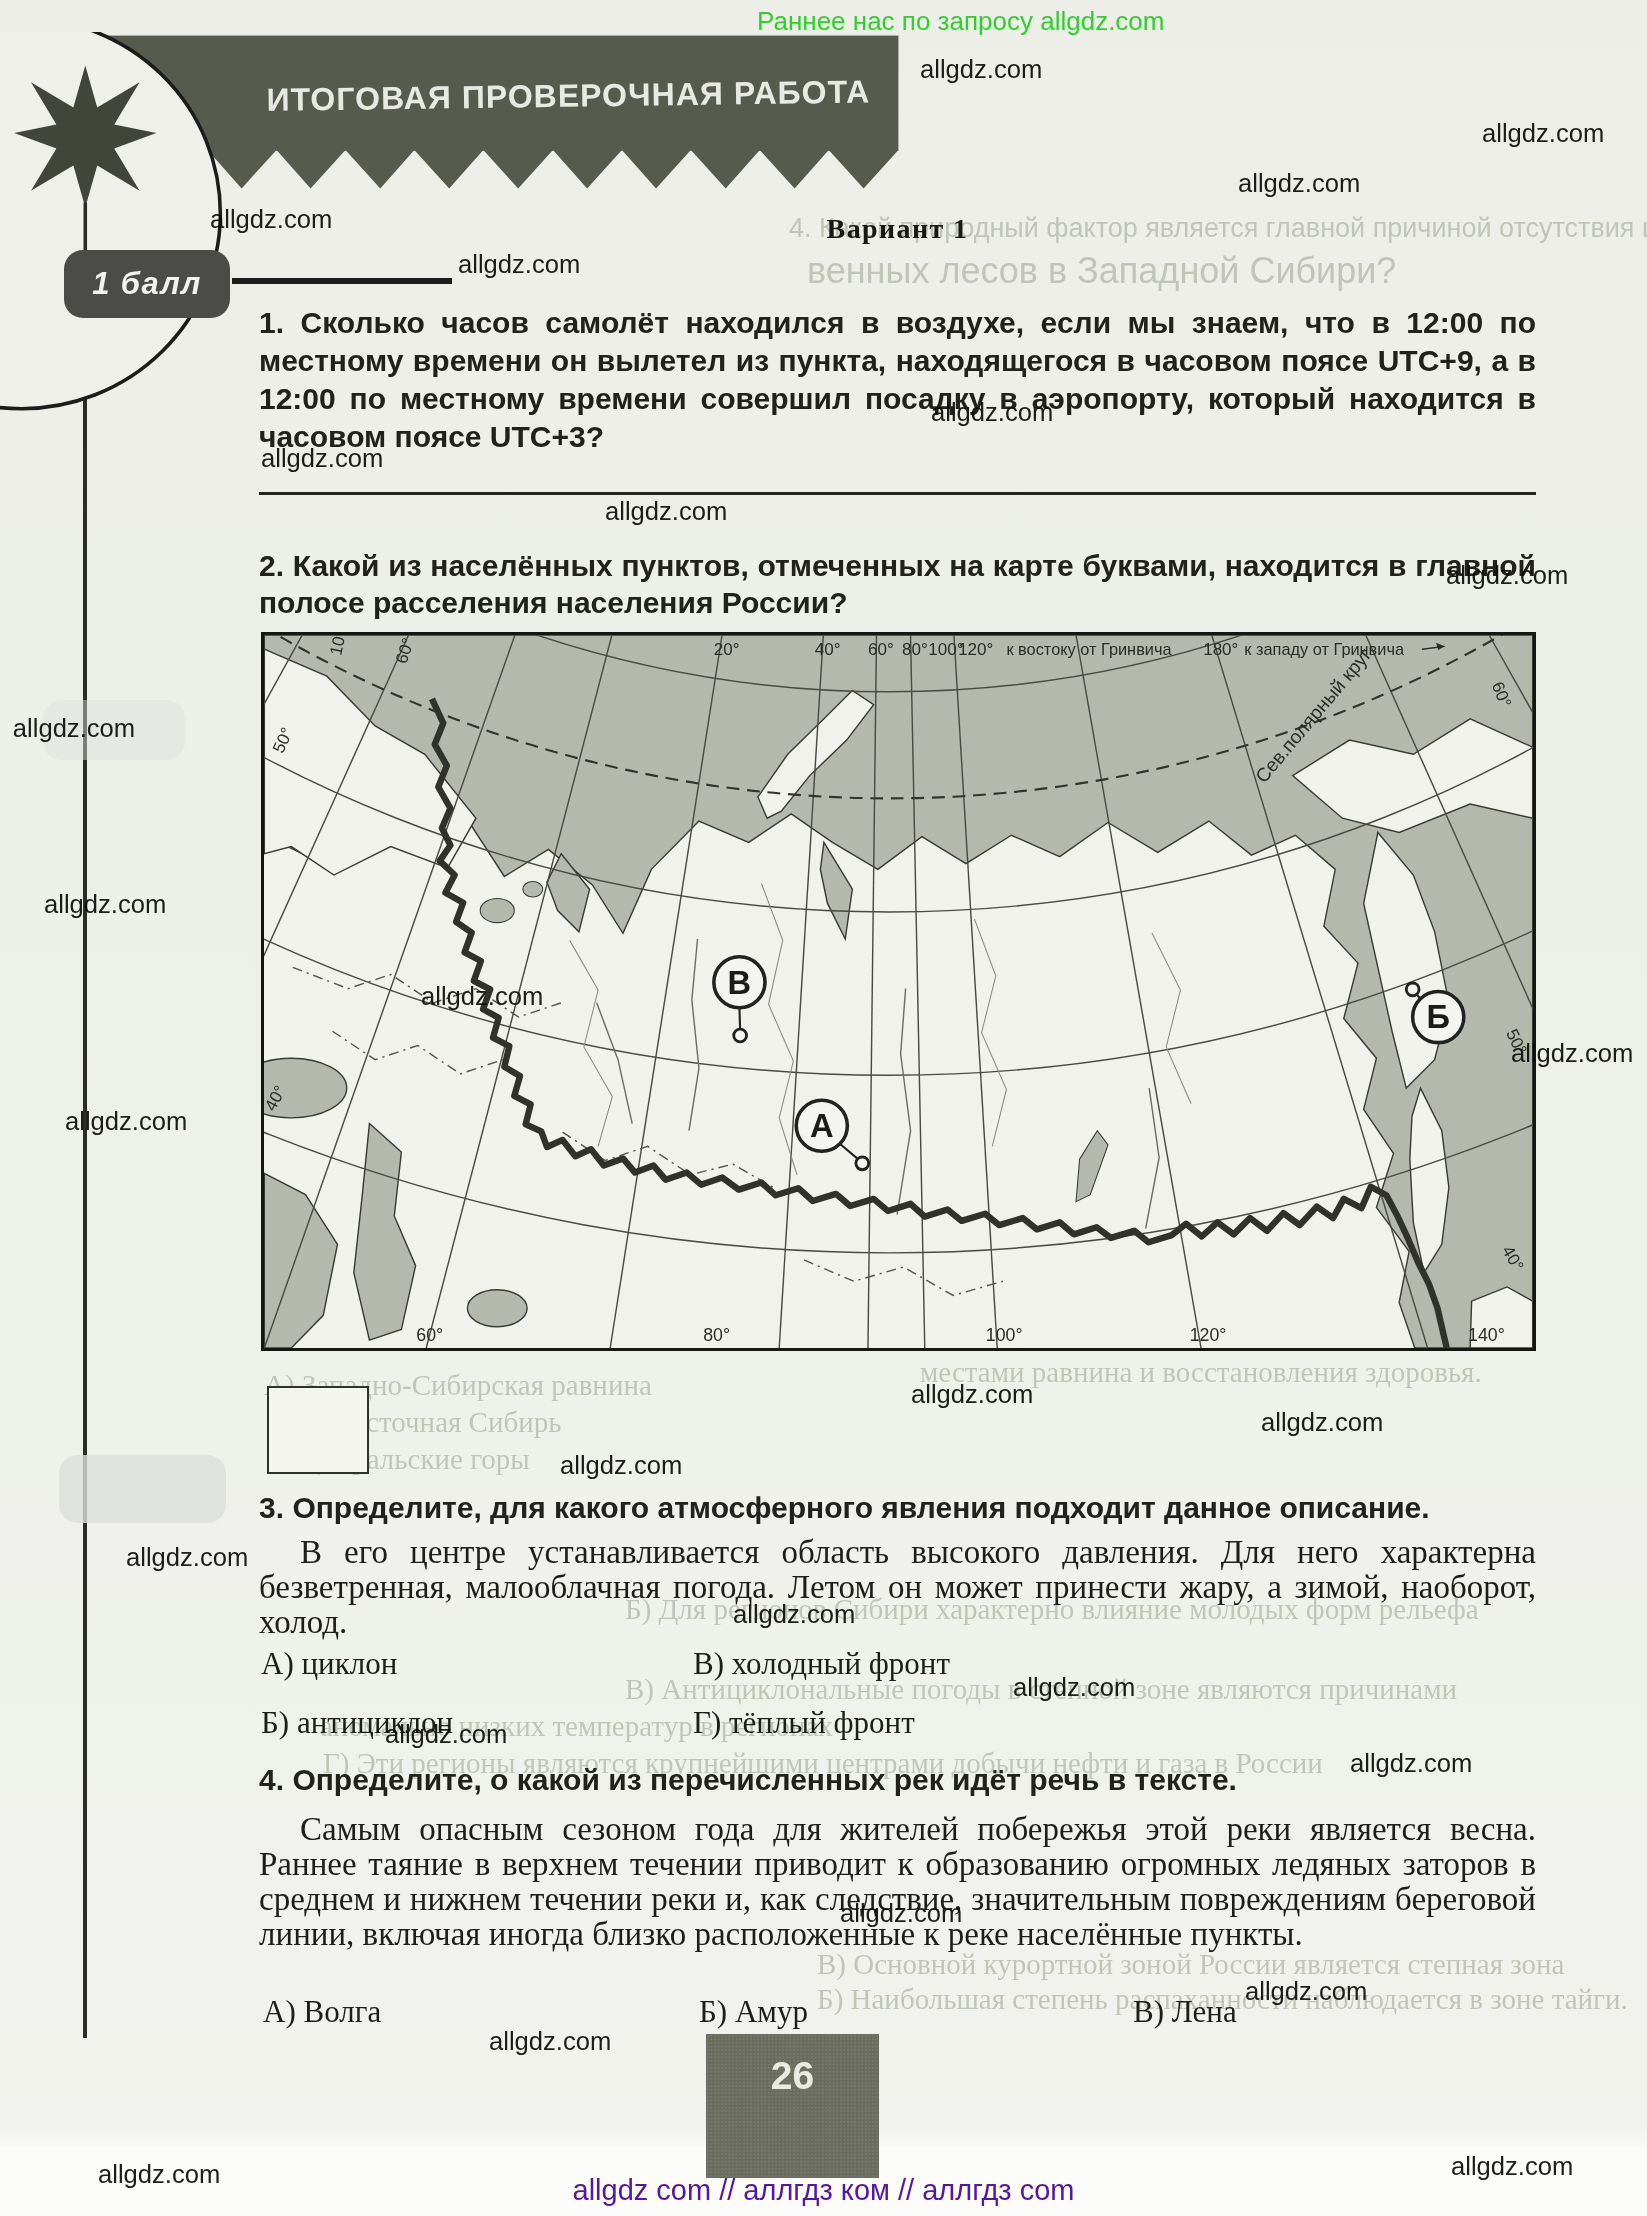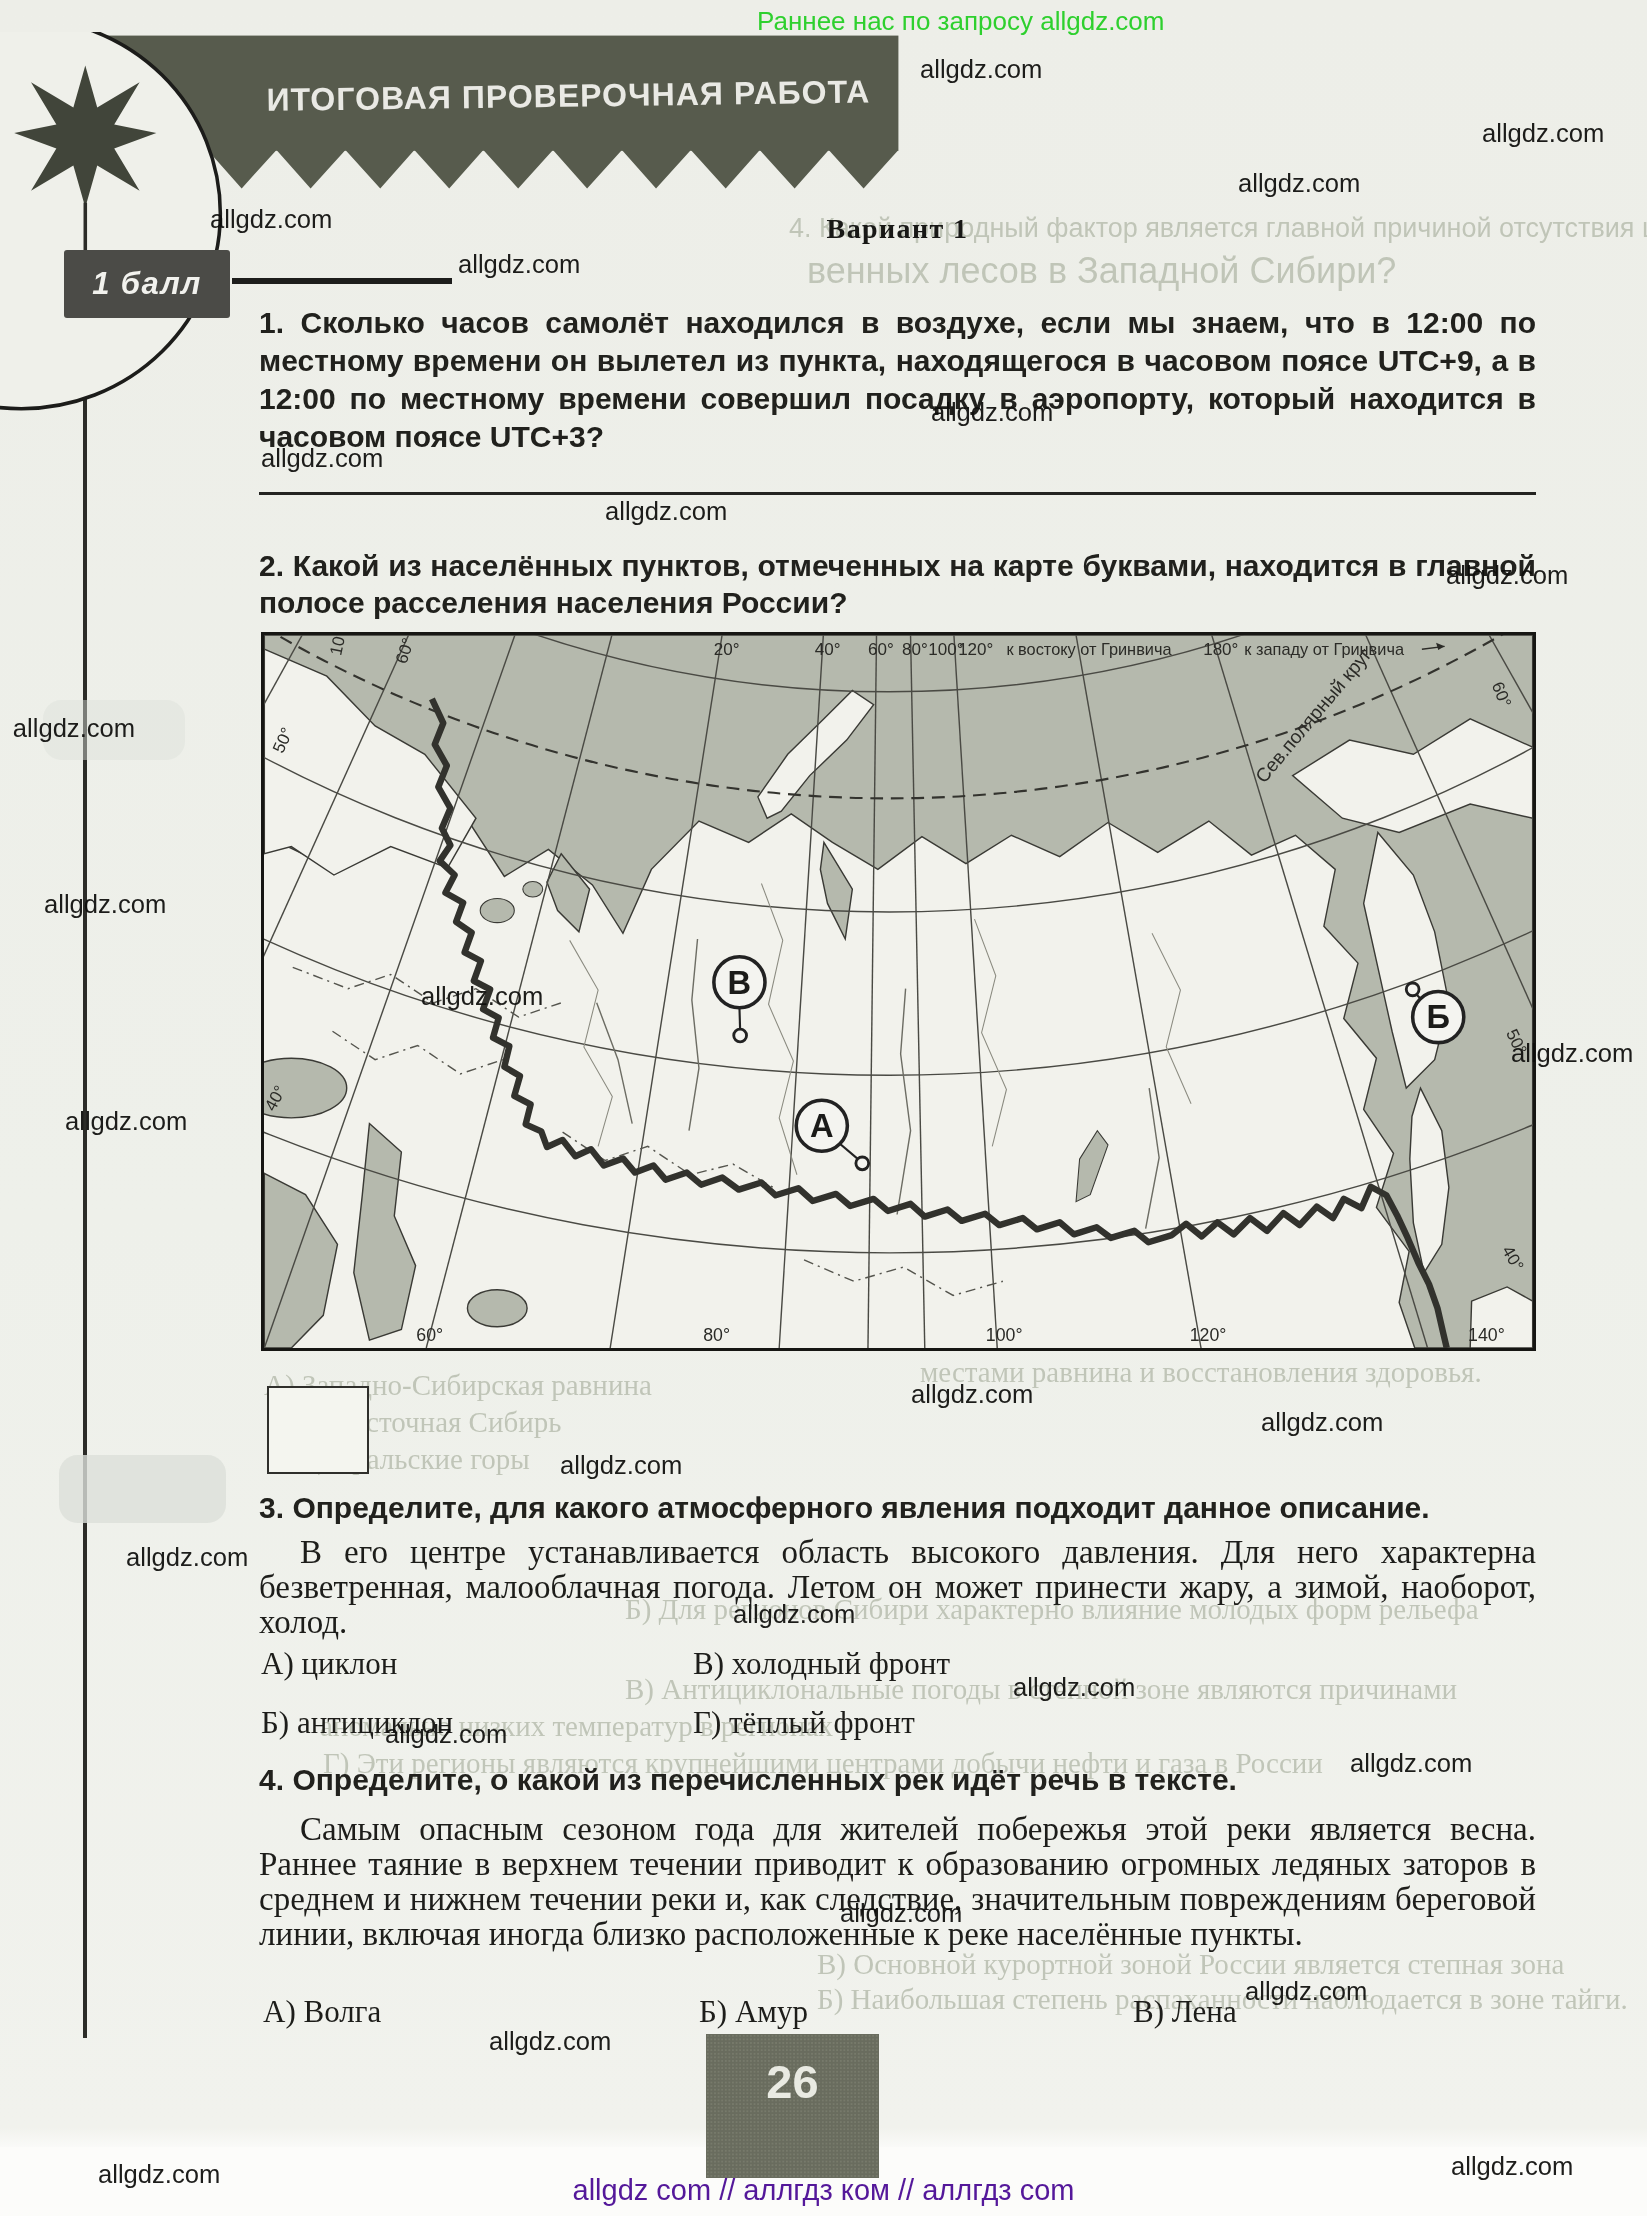--- a/index.html
+++ b/index.html
@@ -8,39 +8,39 @@
         background:linear-gradient(180deg,#edeee8 0%,#eef0ea 55%,#f1f2ed 96%,#fbfbf9 97%);
         font-family:"Liberation Sans",sans-serif;color:#22221e;}
   .abs{position:absolute;}
   .promo-top{left:757px;top:5.7px;font-size:26px;color:#2ed02e;font-weight:400;z-index:7;}
   .promo-bottom{left:0;top:2174px;width:1647px;text-align:center;font-size:29px;color:#54189a;z-index:7;}
   .wm{position:absolute;font-size:25.6px;color:#0d0d0b;opacity:.93;z-index:6;white-space:nowrap;}
   .ghost{position:absolute;font-family:"Liberation Serif",serif;font-size:29px;color:#b5bbac;
          opacity:.8;z-index:1;white-space:nowrap;filter:blur(0.4px);}
   .ghost.sans{font-family:"Liberation Sans",sans-serif;}
   .ghost-badge{position:absolute;border-radius:18.5px;background:#dce0da;z-index:1;}
-  .badge{left:64px;top:250px;width:166px;height:68px;background:#4b4b47;border-radius:3px;
+  .badge{left:64px;top:250px;width:166px;height:68px;background:#4b4b47;border-radius:19px;
          z-index:4;display:flex;align-items:center;justify-content:center;}
   .badge span{color:#f2f2ee;font-style:italic;font-weight:bold;font-size:31px;letter-spacing:1.4px;}
   .rule1{left:232px;top:278px;width:220px;height:6.4px;background:#1d1d1b;z-index:3;}
   .rule2{left:259px;top:492px;width:1277px;height:2.8px;background:#242421;z-index:2;}
   .vline{left:83px;top:317px;width:3.6px;height:1721px;background:#2c2c28;z-index:1;}
   .variant{left:259px;top:213px;width:1277px;text-align:center;font-family:"Liberation Serif",serif;
            font-weight:bold;font-size:28px;letter-spacing:1.4px;color:#181816;z-index:2;}
   .qsans{position:absolute;left:259px;width:1277px;font-weight:bold;font-size:30px;line-height:38px;
          text-align:justify;z-index:2;color:#21211d;}
   .qserif{position:absolute;left:259px;width:1277px;font-family:"Liberation Serif",serif;
           font-size:33px;line-height:35px;text-align:justify;text-indent:41px;z-index:2;color:#1d1d1a;}
   .opt{position:absolute;font-family:"Liberation Serif",serif;font-size:31px;color:#1d1d1a;z-index:2;white-space:nowrap;}
   .mapbox{left:261px;top:632px;width:1269px;height:713px;border:3.6px solid #161613;background:#f2f2ec;z-index:2;}
   .checkbox{left:267px;top:1386px;width:98px;height:84px;border:2.8px solid #2f2f2b;background:#f4f5ef;z-index:2;}
   .numbox{left:706px;top:2034px;width:173px;height:144px;background:#696c5e;z-index:5;
           background-image:radial-gradient(#777a6b 0.7px,transparent 0.9px);background-size:3.6px 3.6px;
           display:flex;justify-content:center;align-items:flex-start;}
-  .numbox span{margin-top:20px;color:#e9eae2;font-weight:bold;font-size:47px;font-family:"Liberation Sans",sans-serif;}
+  .numbox span{margin-top:20px;color:#e9eae2;font-weight:bold;font-size:39px;font-family:"Liberation Sans",sans-serif;}
   .footer-strip{left:0;top:2147px;width:1647px;height:69px;background:#fcfcfa;z-index:4;}
   svg text{font-family:"Liberation Sans",sans-serif;}
 </style>
 </head>
 <body>
 
 <div class="page">
 
   <div class="abs promo-top">Раннее нас по запросу allgdz.com</div>
 

